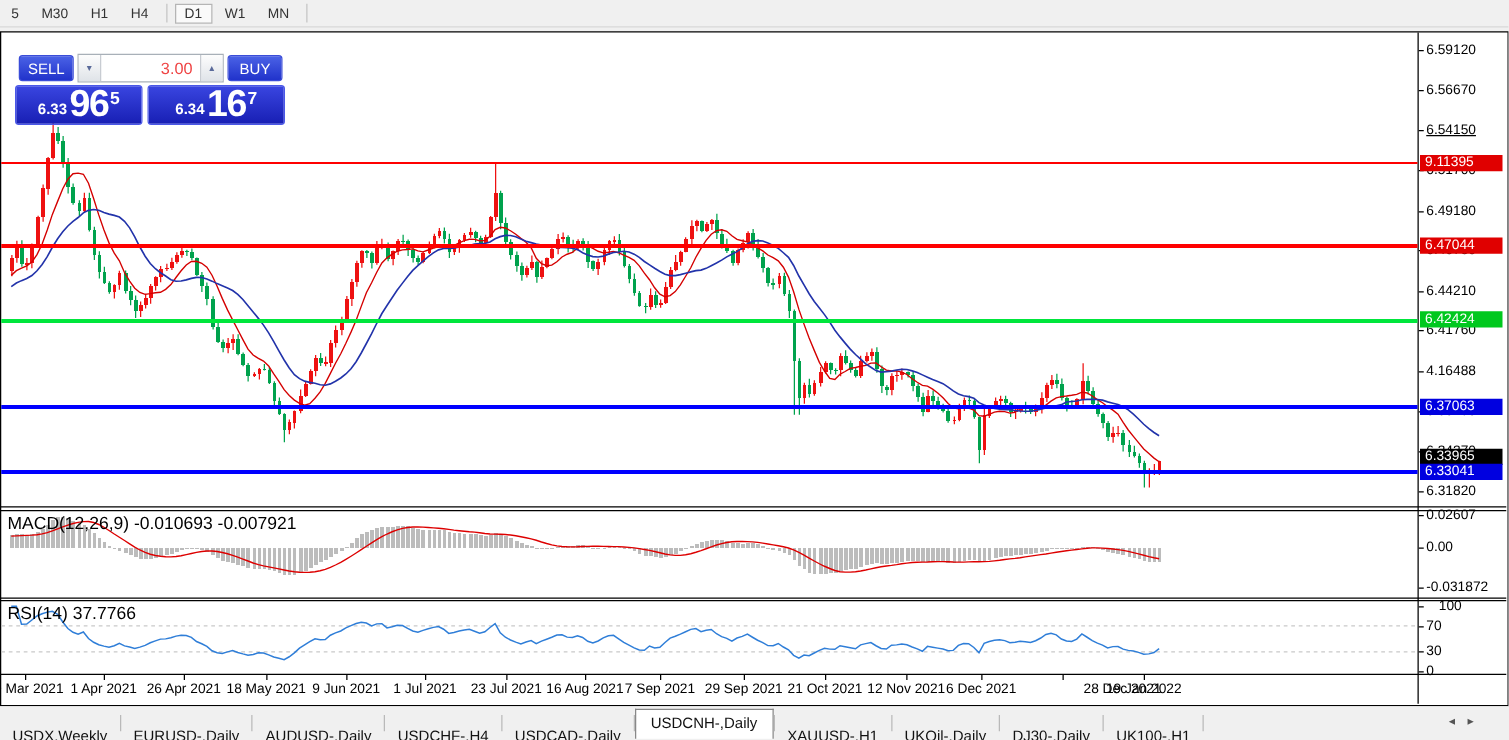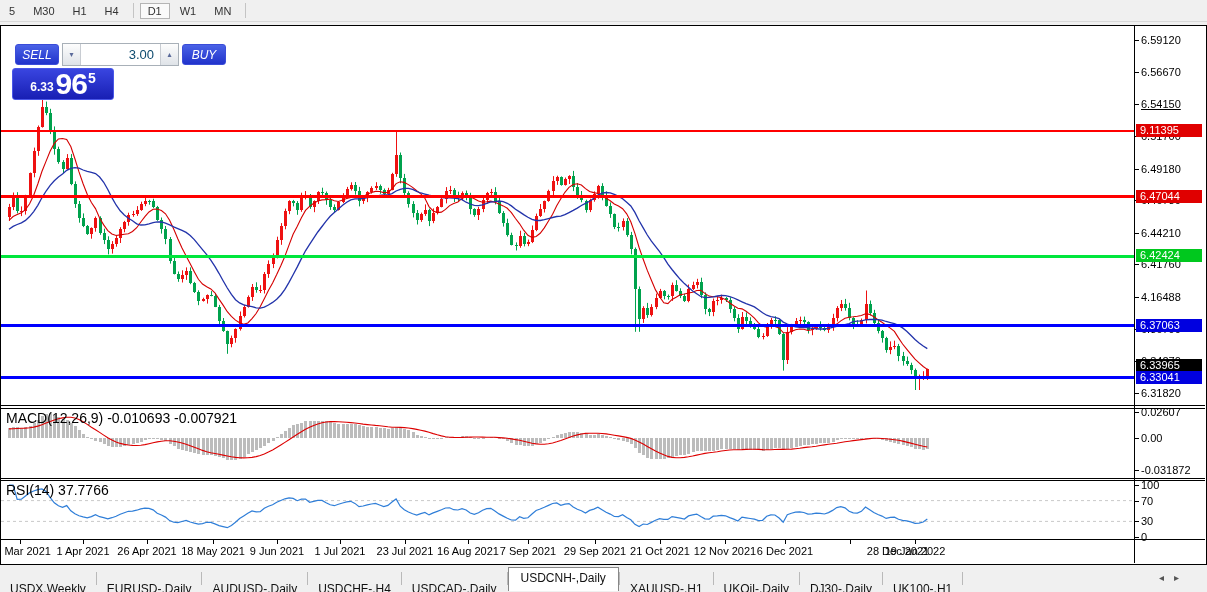--- a/index.html
+++ b/index.html
@@ -24,30 +24,30 @@
   .axis-tick{position:absolute;left:1135px;width:4px;height:1px;background:#000;}
   .price-badge{position:absolute;left:1136px;width:66px;height:13px;font-size:11px;line-height:13px;
                color:#fff;padding-left:4px;box-sizing:border-box;white-space:nowrap;}
   .date-label{position:absolute;top:545px;width:76px;text-align:center;font-size:11px;color:#000;white-space:nowrap;}
   .date-tick{position:absolute;top:540px;width:1px;height:4px;background:#000;}
   
   .trade{position:absolute;left:12px;top:43px;width:216px;height:58px;}
   .trade .row1{position:absolute;left:0;top:0;width:216px;height:23px;}
   .btn-sell,.btn-buy{position:absolute;top:1px;width:44px;height:21px;border-radius:3px;color:#fff;
         font-size:12px;text-align:center;line-height:21px;
-        background:linear-gradient(#4a62e6,#2133cb);border:1px solid #3a4cd8;box-sizing:border-box;font-style:italic;}
+        background:linear-gradient(#4a62e6,#2133cb);border:1px solid #3a4cd8;box-sizing:border-box;}
   .btn-sell{left:3px;}
   .btn-buy{left:170px;}
   .spin-box{position:absolute;left:50px;top:0;width:117px;height:23px;background:#fff;
         border:1px solid #a8b0b8;box-sizing:border-box;display:flex;}
   .spin-btn{width:17px;height:100%;background:linear-gradient(#fdfdfd,#dfe3e8);border:0;
         color:#5a6a9a;font-size:8px;text-align:center;line-height:21px;}
   .spin-btn.dn{border-right:1px solid #c8ccd2;}
   .spin-btn.up{border-left:1px solid #c8ccd2;}
-  .vol{flex:1;font-size:13px;color:#0c4a6e;text-align:right;line-height:21px;padding-right:6px;}
+  .vol{flex:1;font-size:13px;color:#ef4444;text-align:right;line-height:21px;padding-right:6px;}
   .px-box{position:absolute;top:25px;height:32px;border-radius:3px;color:#fff;
         background:linear-gradient(#3945e0,#181fb4);border:1px solid #4a57e8;box-sizing:border-box;
         display:flex;align-items:flex-end;justify-content:center;padding-bottom:1px;}
   .px-box .sm{font-size:12px;font-weight:bold;margin:0 2px 4px 0;}
   .px-box .bg{font-size:30px;font-weight:bold;line-height:28px;letter-spacing:-1px;}
   .px-box .sup{font-size:14px;font-weight:bold;margin:0 0 12px 1px;}
   .px-sell{left:0;width:102px;}
   .px-buy{left:106px;width:110px;}
   
   .tabbar{position:absolute;left:0;top:565px;width:1207px;height:27px;background:#f0f0f0;
@@ -781,20 +781,25 @@
         <div class="vol">3.00</div>
         <div class="spin-btn up">▴</div>
       </div>
       <div class="btn-buy">BUY</div>
     </div>
     <div class="px-box px-sell">
       <span class="sm">6.33</span>
       <span class="bg">96</span>
       <span class="sup">5</span>
     </div>
+    <div class="px-box px-buy">
+      <span class="sm">6.34</span>
+      <span class="bg">16</span>
+      <span class="sup">7</span>
+    </div>
   </div>
 
   <div class="ind-label" style="top:410px">MACD(12,26,9) -0.010693 -0.007921</div>
   <div class="ind-label" style="top:482px">RSI(14) 37.7766</div>
 
   <div id="axisLayer">
       <div class="axis-tick" style="top: 40px;"></div>
       <div class="axis-label" style="top: 34px;">6.59120</div>
       <div class="axis-tick" style="top: 72px;"></div>
       <div class="axis-label" style="top: 66px;">6.56670</div>
@@ -818,21 +823,21 @@
       <div class="axis-label" style="top: 355px;">6.34270</div>
       <div class="axis-tick" style="top: 393px;"></div>
       <div class="axis-label" style="top: 387px;">6.31820</div>
       <div class="axis-tick" style="top: 412px;"></div>
       <div class="axis-label" style="top: 406px;">0.02607</div>
       <div class="axis-tick" style="top: 438px;"></div>
       <div class="axis-label" style="top: 432px;">0.00</div>
       <div class="axis-tick" style="top: 470px;"></div>
       <div class="axis-label" style="top: 464px;">-0.031872</div>
       <div class="axis-tick" style="top: 485px;"></div>
-      <div class="axis-label" style="top: 479px;">100</div>
+      <div class="axis-label" style="top: 479px; margin-left: 10px;">100</div>
       <div class="axis-tick" style="top: 501px;"></div>
       <div class="axis-label" style="top: 495px;">70</div>
       <div class="axis-tick" style="top: 521px;"></div>
       <div class="axis-label" style="top: 515px;">30</div>
       <div class="axis-tick" style="top: 537px;"></div>
       <div class="axis-label" style="top: 531px;">0</div>
       <div class="price-badge" style="top: 124px; background: rgb(224, 0, 0);">9.11395</div>
       <div class="price-badge" style="top: 190px; background: rgb(224, 0, 0);">6.47044</div>
       <div class="price-badge" style="top: 249px; background: rgb(0, 200, 30);">6.42424</div>
       <div class="price-badge" style="top: 319px; background: rgb(0, 0, 224);">6.37063</div>

